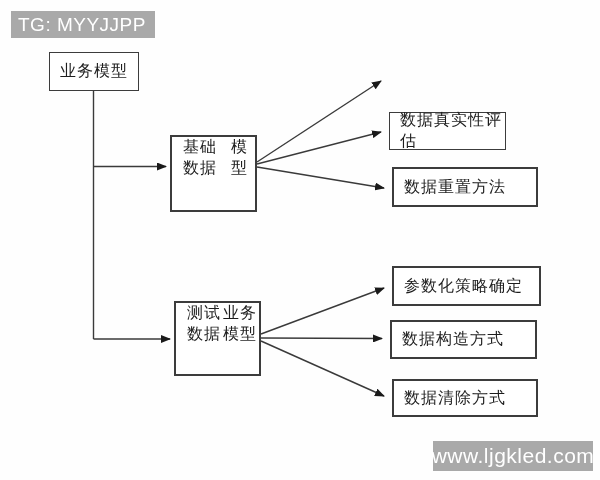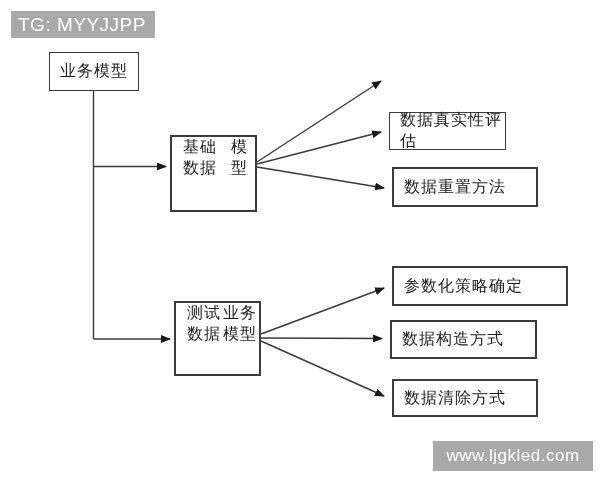--- a/index.html
+++ b/index.html
@@ -27,21 +27,21 @@
   }
   .badge.top {
     left: 11px; top: 11px;
     width: 137px; height: 27px;
     font-size: 19px;
     padding-left: 7px;
   }
   .badge.bottom {
     left: 433px; top: 441px;
     width: 160px; height: 30px;
-    font-size: 17px;
+    font-size: 21px;
     justify-content: center;
   }
   svg.wires {
     position: absolute;
     left: 0; top: 0;
     width: 600px; height: 480px;
   }
   .node {
     position: absolute;
     background: #ffffff;
@@ -105,21 +105,21 @@
 
 
   <div class="node leftpad thin" style="left:389px; top:112px; width:117px; height:38px;">
     <span>数据真实性评估</span>
   </div>
 
   <div class="node leftpad" style="left:392px; top:167px; width:146px; height:40px;">
     <span>数据重置方法</span>
   </div>
 
-  <div class="node leftpad" style="left:392px; top:266px; width:176px; height:40px;">
+  <div class="node leftpad" style="left:392px; top:266px; width:149px; height:40px;">
     <span>参数化策略确定</span>
   </div>
 
   <div class="node leftpad" style="left:390px; top:320px; width:147px; height:39px;">
     <span>数据构造方式</span>
   </div>
 
   <div class="node leftpad" style="left:392px; top:379px; width:146px; height:38px;">
     <span>数据清除方式</span>
   </div>

